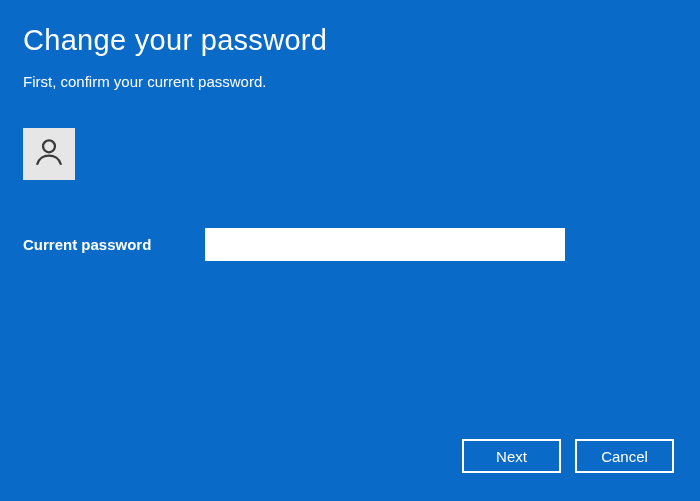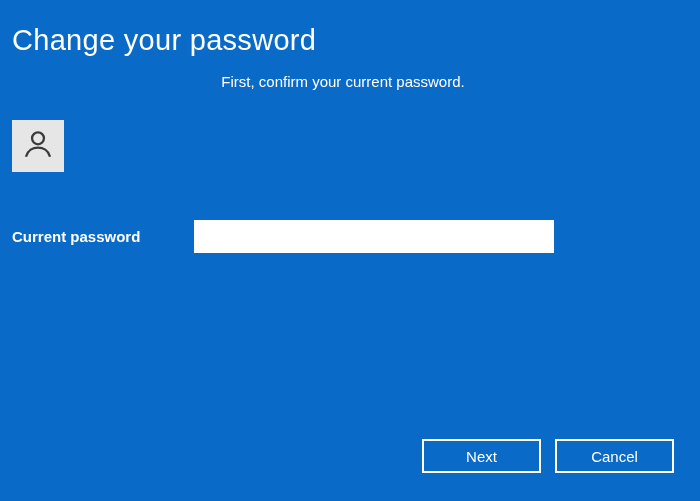--- a/index.html
+++ b/index.html
@@ -10,33 +10,32 @@
     body {
       font-family: "Segoe UI", "Segoe UI Light", Arial, sans-serif;
       background: #0a6ac8;
       width: 700px;
       height: 501px;
       color: #ffffff;
       position: relative;
       overflow: hidden;
     }
     .container {
-      padding: 24px 26px 0 12px;
+      padding: 24px 26px 0 23px;
     }
     .title {
       font-size: 29px;
       font-weight: 300;
       letter-spacing: 0.3px;
       margin-bottom: 16px;
     }
     .subtitle {
       font-size: 15px;
       font-weight: 400;
-      margin-bottom: 30px;
-      text-align: center;
+      margin-bottom: 38px;
     }
     .avatar {
       width: 52px;
       height: 52px;
       background: #e6e6e6;
       display: flex;
       align-items: center;
       justify-content: center;
       margin-bottom: 48px;
     }
@@ -67,21 +66,21 @@
       color: #000000;
     }
     .button-row {
       position: absolute;
       bottom: 28px;
       right: 26px;
       display: flex;
       gap: 14px;
     }
     .btn {
-      width: 119px;
+      width: 99px;
       height: 34px;
       background: transparent;
       border: 2px solid #ffffff;
       color: #ffffff;
       font-family: inherit;
       font-size: 15px;
       font-weight: 400;
       cursor: pointer;
       display: flex;
       align-items: center;

